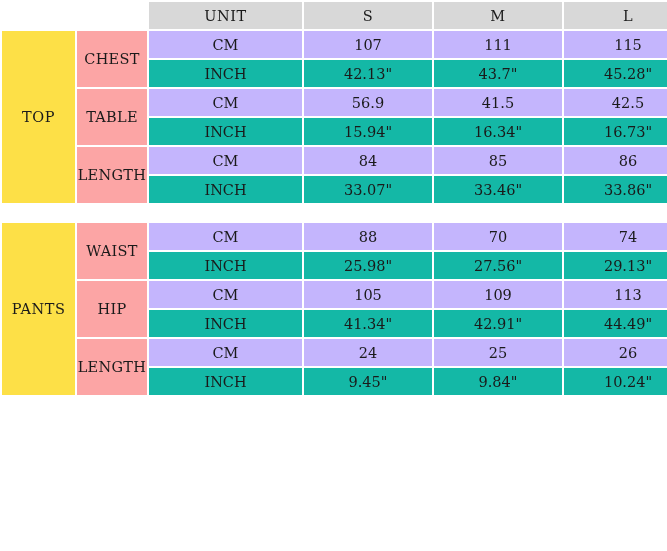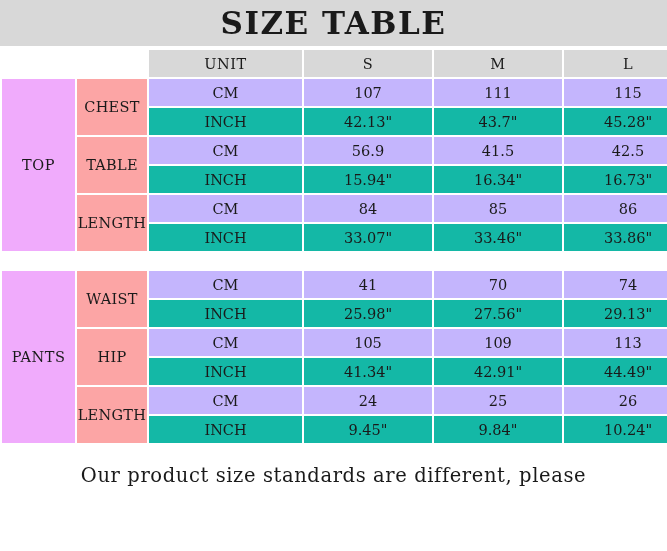--- a/index.html
+++ b/index.html
@@ -54,21 +54,21 @@
   }
   .c-group   { width: 75px; }
   .c-part    { width: 72px; }
   .c-unitlbl { width: 155px; }
   .c-size    { width: 130px; }
 
   td.shade  { background: #14b8a6; }
   td.light  { background: #c4b5fd; }
 
   td.group-cell {
-    background: #f0abfc;
+    background: #fde047;
     font-size: 15px;
     font-weight: normal;
     letter-spacing: 0.5px;
   }
   td.part-cell {
     background: #fca5a5;
     font-size: 14px;
     letter-spacing: 0.3px;
   }
   td.header-cell {
@@ -98,23 +98,20 @@
   .footer-note .line {
     display: block;
     white-space: nowrap;
   }
 </style>
 </head>
 <body>
 
 <div class="page">
 
-  <div class="title-bar">
-    <span class="title-text">SIZE TABLE</span>
-  </div>
 
   <table class="size-table">
     <colgroup>
       <col class="c-group">
         <col class="c-part">
         <col class="c-unitlbl">
       <col class="c-size">
         <col class="c-size">
         <col class="c-size">
     </colgroup>
@@ -183,21 +180,21 @@
       <col class="c-size">
         <col class="c-size">
         <col class="c-size">
     </colgroup>
     <tbody>
 
       <tr>
         <td class="group-cell" rowspan="6">PANTS</td>
         <td class="part-cell" rowspan="2">WAIST</td>
         <td class="light">CM</td>
-        <td class="light">41</td>
+        <td class="light">88</td>
         <td class="light">70</td>
         <td class="light">74</td>
       </tr>
       <tr>
         <td class="shade">INCH</td>
         <td class="shade">25.98"</td>
         <td class="shade">27.56"</td>
         <td class="shade">29.13"</td>
       </tr>
 
@@ -225,16 +222,15 @@
       <tr>
         <td class="shade">INCH</td>
         <td class="shade">9.45"</td>
         <td class="shade">9.84"</td>
         <td class="shade">10.24"</td>
       </tr>
     </tbody>
   </table>
 
   <div class="footer-note">
-    <span class="line">Our product size standards are different, please</span>
   </div>
 
 </div>
 
 </body></html>

